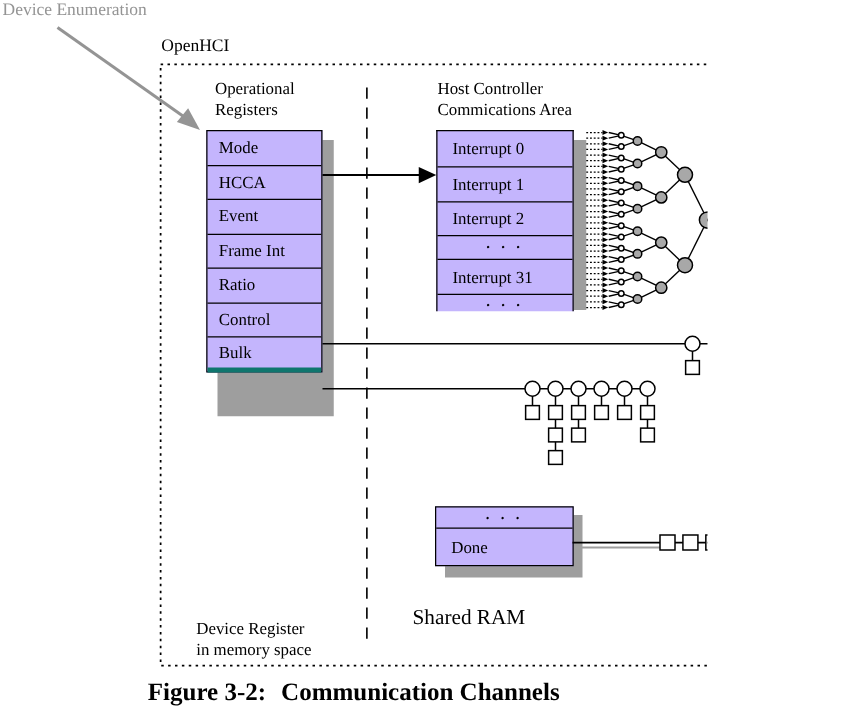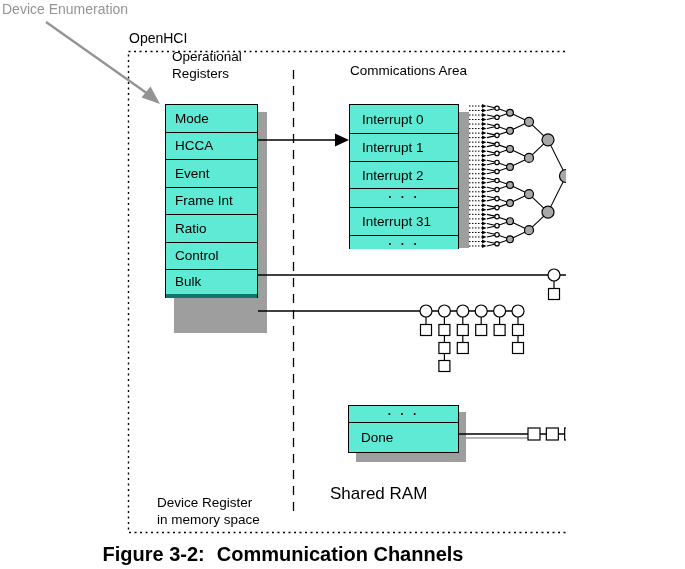--- a/index.html
+++ b/index.html
@@ -1,31 +1,31 @@
 <!DOCTYPE html>
 <html><head>
 <meta charset="utf-8">
 <style>
   html,body{margin:0;padding:0;background:#fff;}
   .canvas{
     position:relative;width:566px;height:569px;background:#fff;overflow:hidden;
-    font-family:Liberation Sans, sans-serif;color:#000;
+    font-family:Liberation Serif, serif;color:#000;
   }
   .abs{position:absolute;}
   #gfx{position:absolute;left:0;top:0;z-index:30;pointer-events:none;}
   .annot{left:2px;top:1px;font-size:14px;color:#949494;z-index:5;}
   .openhci{left:129px;top:30px;font-size:14px;z-index:5;}
   .heading{font-size:13.5px;line-height:17px;z-index:5;}
-  .op-heading{left:172px;top:48px;}
+  .op-heading{left:172px;top:62px;}
   .hc-heading{left:350px;top:62px;}
   .shadow{background:#9e9e9e;z-index:10;}
   .reg-shadow{left:174px;top:112px;width:93px;height:221px;}
   .int-shadow{left:458px;top:112px;width:11px;height:136px;}
   .done-shadow{left:356px;top:412px;width:110px;height:50px;}
-  .box{background:#5eead4;border:1px solid #000;z-index:20;}
+  .box{background:#c4b5fd;border:1px solid #000;z-index:20;}
   .reg-table{left:165px;top:104px;width:91px;}
   .int-table{left:349px;top:104px;width:108px;border-bottom:none;}
   .done-box{left:348px;top:405px;width:109px;}
   .row{box-sizing:border-box;border-bottom:1px solid #000;font-size:13.5px;
        display:flex;align-items:center;padding-left:9px;}
   .row:last-child{border-bottom:none;}
   .reg-table .row{height:27.5px;}
   .reg-table .row:last-child{border-bottom:4px solid #0f766e;margin-bottom:-1px;}
   .int-table .row{padding-left:12px;}
   .done-box .row{padding-left:12px;}
@@ -300,20 +300,21 @@
   <div class="abs annot">Device Enumeration</div>
 
   <div class="abs openhci">OpenHCI</div>
 
   <div class="abs heading op-heading">
     <div>Operational</div>
     <div>Registers</div>
   </div>
 
   <div class="abs heading hc-heading">
+    <div>Host Controller</div>
     <div>Commications Area</div>
   </div>
 
   <div class="abs shadow reg-shadow"></div>
   <div class="abs box reg-table" id="reg-table">
       <div class="row">Mode</div>
       <div class="row">HCCA</div>
       <div class="row">Event</div>
       <div class="row">Frame Int</div>
       <div class="row">Ratio</div>

